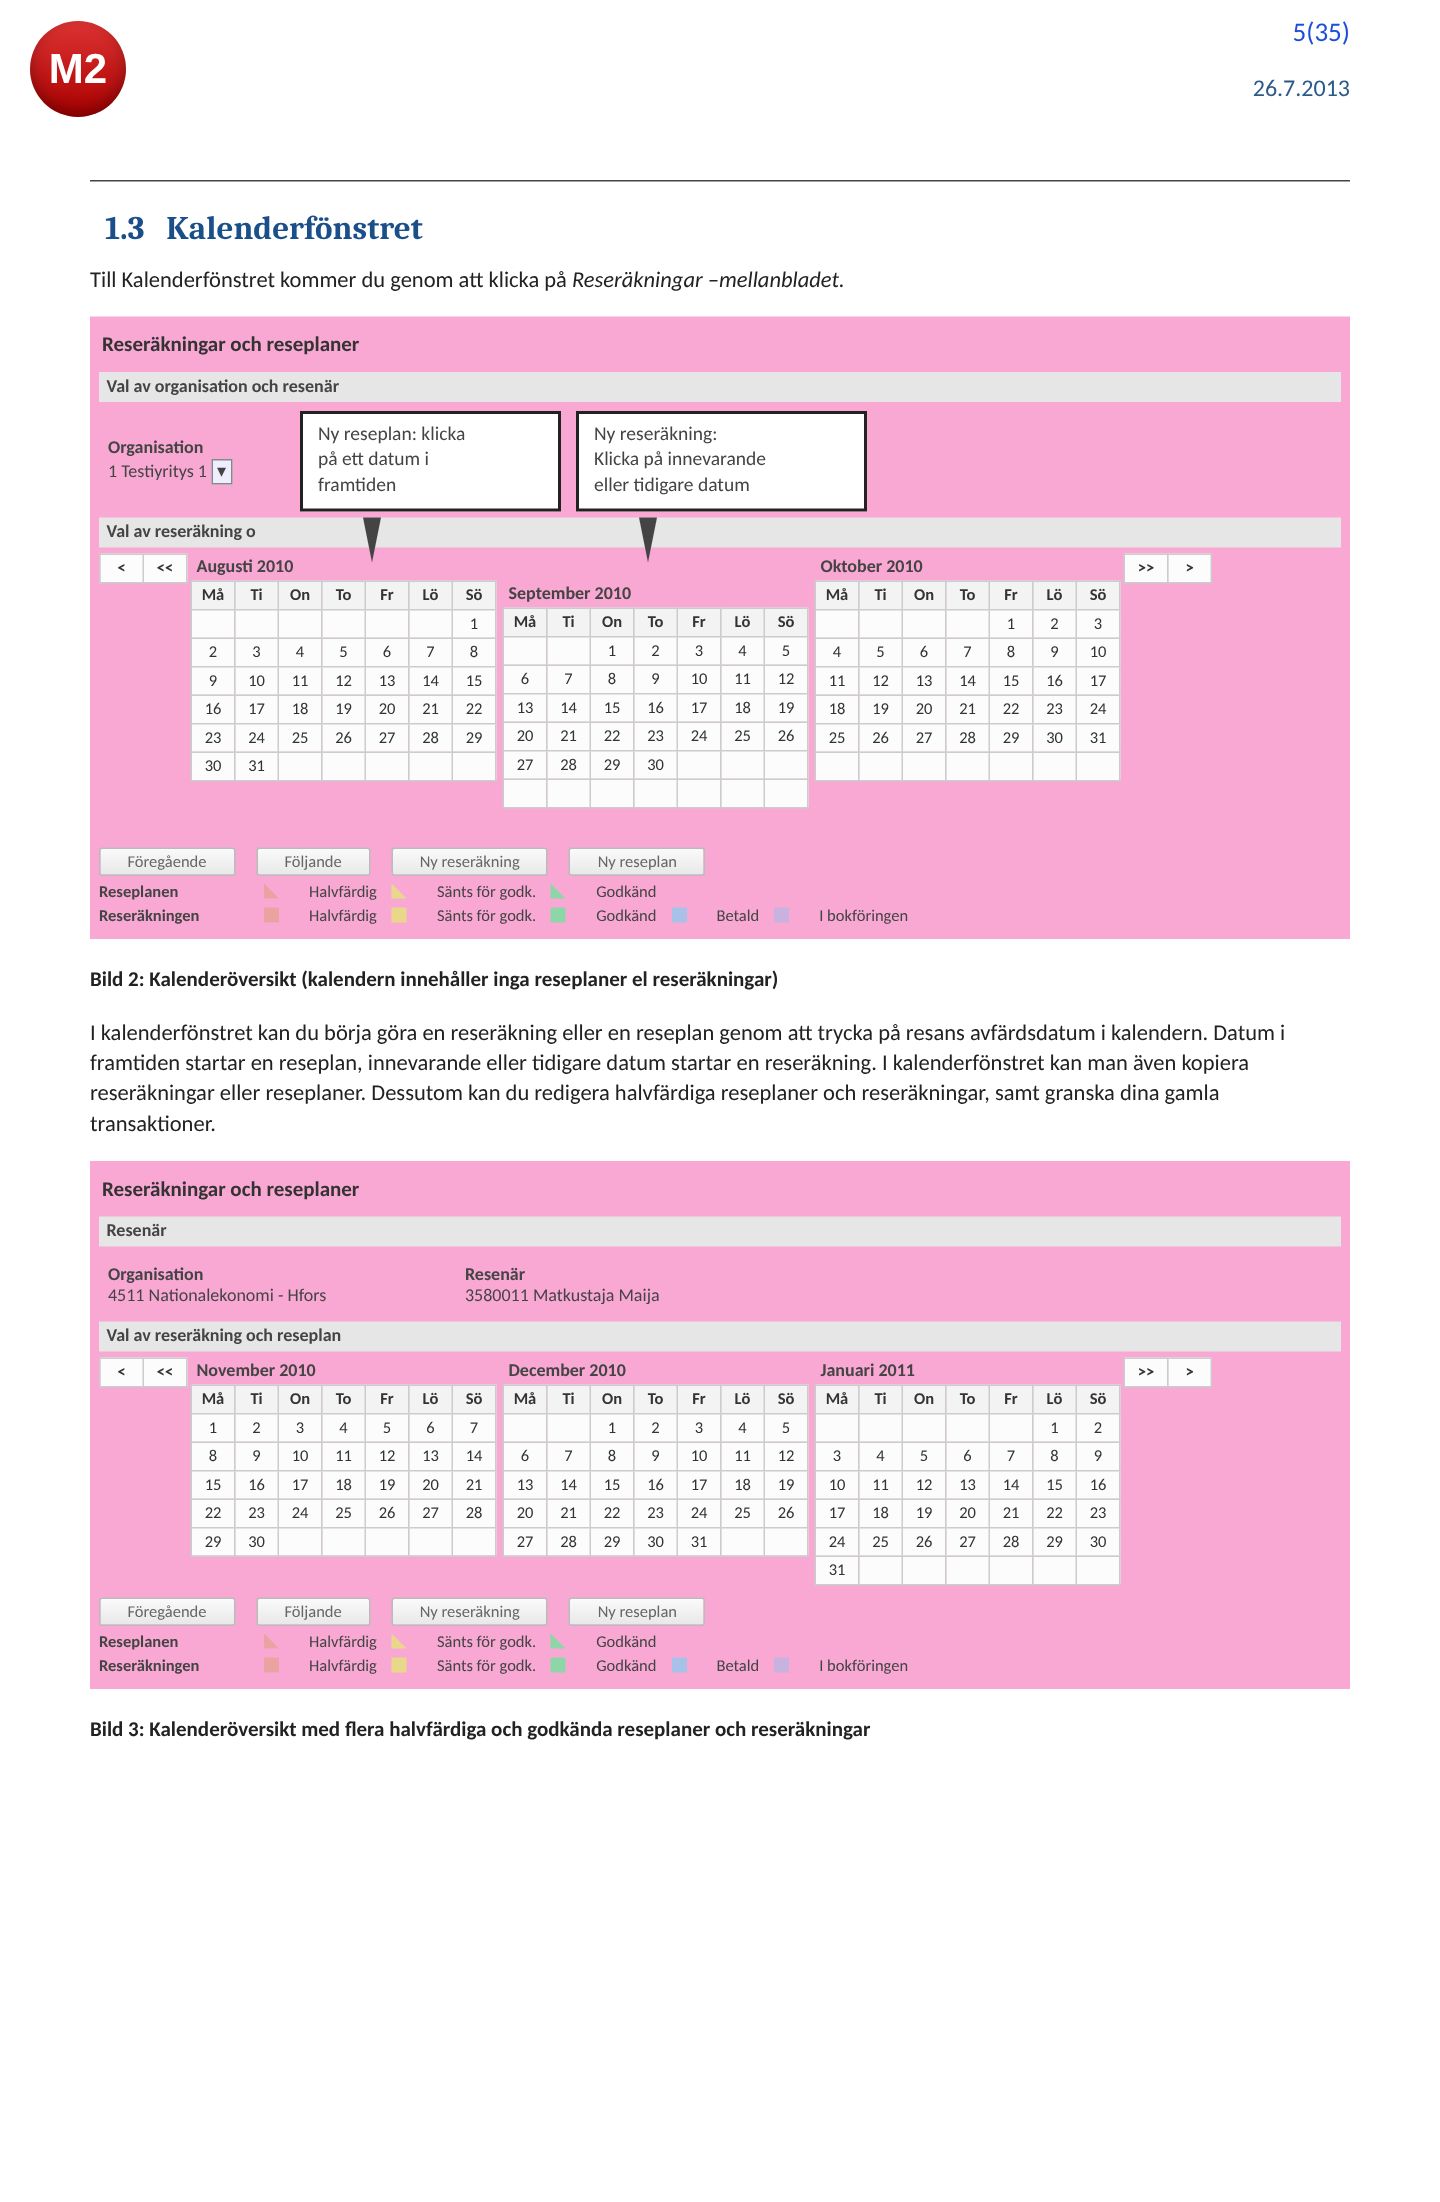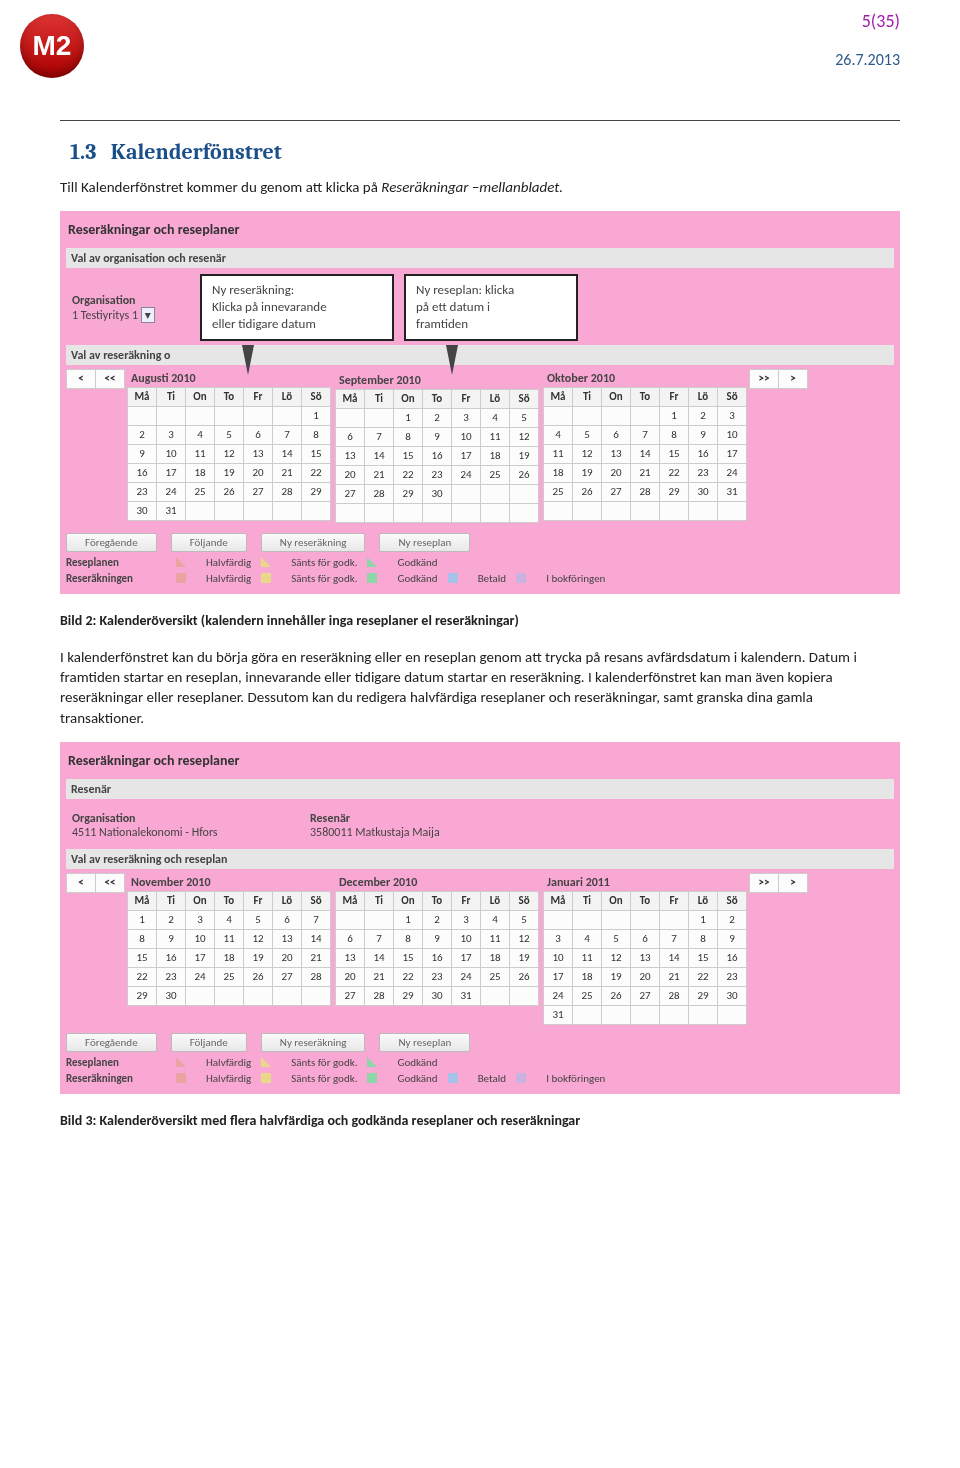--- a/index.html
+++ b/index.html
@@ -1,20 +1,20 @@
 <!DOCTYPE html>
 <html><head>
 <meta charset="utf-8">
 <style>
   html,body{margin:0;padding:0;background:#fff;font-family:Calibri,Arial,sans-serif;color:#222}
   .page{width:960px;margin:0 auto;position:relative;padding:20px 60px 40px 60px;box-sizing:border-box;font-size:15px}
   .header{height:72px}
   .logo{position:absolute;left:20px;top:14px;width:64px;height:64px;background:linear-gradient(180deg,#d33,#a00);border-radius:50%;display:flex;align-items:center;justify-content:center;color:#fff;font:bold 28px/1 Arial;box-shadow:inset 0 -4px 10px rgba(0,0,0,.3)}
   .hdr-title{position:absolute;top:10px;left:0;right:0;text-align:center;color:#2b5a8a;font-size:18px;letter-spacing:.5px}
-  .hdr-page{position:absolute;top:10px;right:60px;color:#a21caf;font-size:18px}
+  .hdr-page{position:absolute;top:10px;right:60px;color:#1d4ed8;font-size:18px}
   .hdr-date{position:absolute;top:50px;right:60px;color:#2b5a8a;font-size:16px}
   .hr{border:none;border-top:1px solid #444;margin:28px 0 18px}
   h2.sect{color:#1b4f8a;font-family:Cambria,Georgia,serif;font-weight:bold;font-size:22px;margin:6px 10px 12px}
   p{margin:6px 0 14px;line-height:1.35}
   em.i{}
   .shot{border:0 solid #888;background:#f9a8d4;margin:6px 0 18px;padding:8px 6px 6px;font-size:12px;color:#444}
   .shot h3{margin:2px 0 10px 2px;font-size:14px;color:#333}
   .section-bar{background:#e6e6e6;padding:3px 5px;font-weight:bold;font-size:12px;color:#444;margin-bottom:2px}
   .orgrow{display:flex;align-items:center;gap:18px;padding:4px 6px;font-size:12px;min-height:40px}
   .orgrow b{display:block;font-size:12px}
@@ -61,30 +61,30 @@
   <h3>Reseräkningar och reseplaner</h3>
   <div class="section-bar">Val av organisation och resenär</div>
 
   <div class="orgrow">
     <div style="min-width:110px">
       <b>Organisation</b>
       <span>1 Testiyritys 1</span>
       <span style="display:inline-block;border:1px solid #888;padding:0 3px;background:#eef">▾</span>
     </div>
     <div class="poprow">
+      <div class="popbox" style="width:150px">
+        <span>Ny reseplan: klicka</span><br>
+        <span>på ett datum i</span><br>
+        <span>framtiden</span>
+        <div class="arrow" style="left:40px;bottom:-36px"></div>
+      </div>
       <div class="popbox" style="width:170px">
         <span>Ny reseräkning:</span><br>
         <span>Klicka på innevarande</span><br>
         <span>eller tidigare datum</span>
-        <div class="arrow" style="left:40px;bottom:-36px"></div>
-      </div>
-      <div class="popbox" style="width:150px">
-        <span>Ny reseplan: klicka</span><br>
-        <span>på ett datum i</span><br>
-        <span>framtiden</span>
         <div class="arrow" style="left:40px;bottom:-36px"></div>
       </div>
     </div>
   </div>
 
   <div class="section-bar">Val av reseräkning o</div>
 
   <div class="calgrid" id="calgrid1">
         <table class="cal">
           <tbody>
@@ -157,21 +157,21 @@
                 <td class="">31</td>
                 <td class=""></td>
                 <td class=""></td>
                 <td class=""></td>
                 <td class=""></td>
                 <td class=""></td>
               </tr>
             </tbody>
           </table>
         </div>
-        <div style="margin:2px 2px">
+        <div style="margin:18px 2px">
           <div class="monthlabel">September 2010</div>
           <table class="cal">
             <tbody>
               <tr>
                 <th>Må</th>
                 <th>Ti</th>
                 <th>On</th>
                 <th>To</th>
                 <th>Fr</th>
                 <th>Lö</th>

